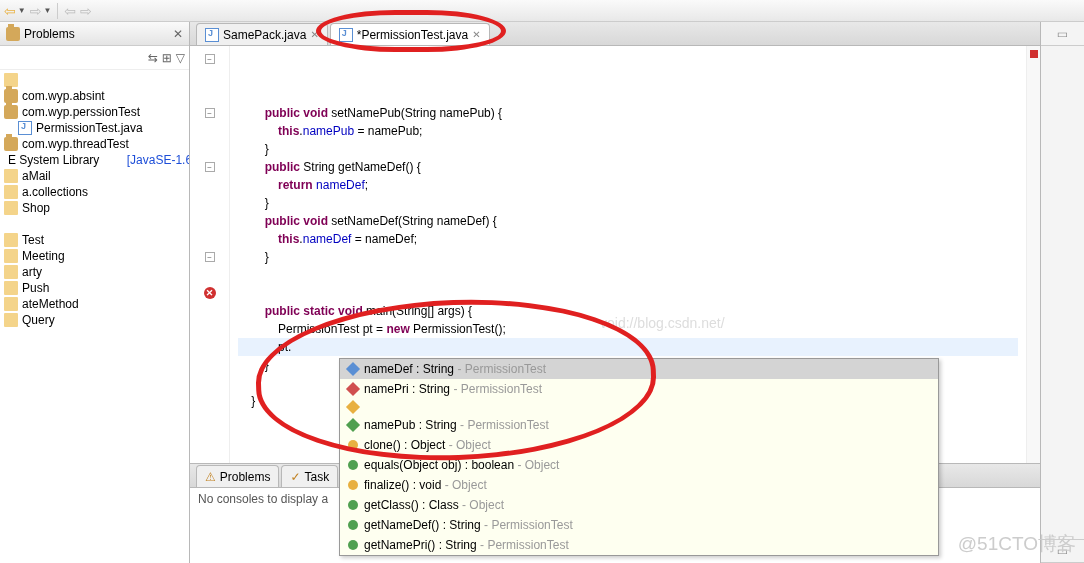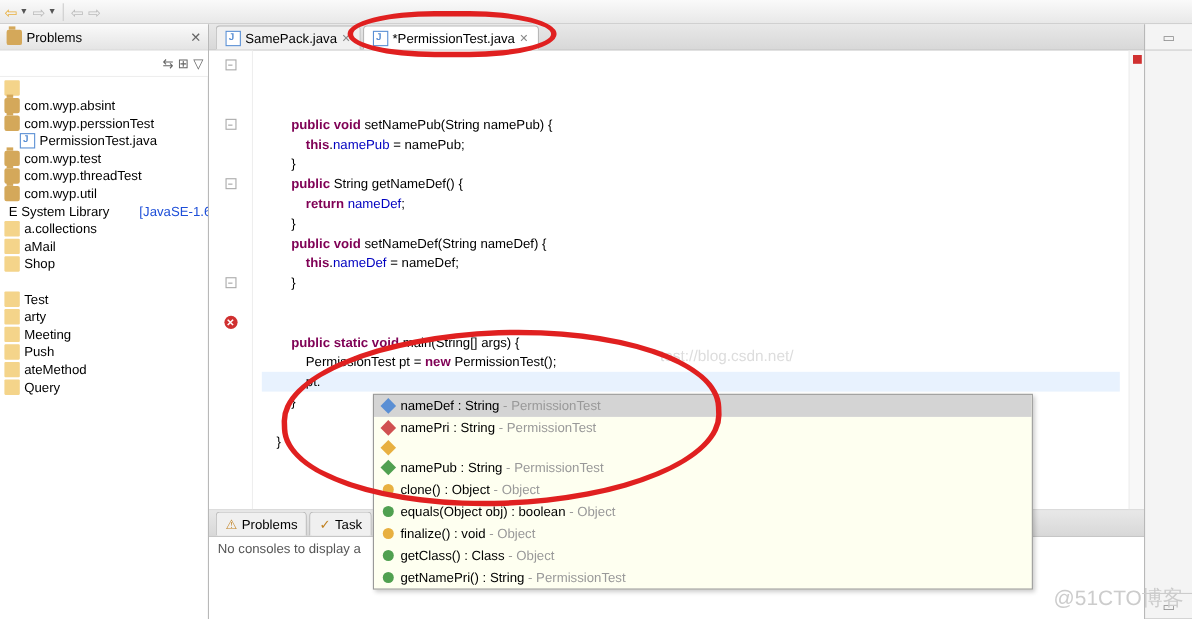--- a/index.html
+++ b/index.html
@@ -102,61 +102,53 @@
         <div class="tree-item">
           <span class="tree-icon pkg-icon"></span>
           <span>com.wyp.perssionTest</span>
         </div>
         <div class="tree-item" style="padding-left: 18px;">
           <span class="tree-icon java-icon"></span>
           <span>PermissionTest.java</span>
         </div>
         <div class="tree-item">
           <span class="tree-icon pkg-icon"></span>
-          <span>com.wyp.test</span>
-        </div>
-        <div class="tree-item">
-          <span class="tree-icon pkg-icon"></span>
           <span>com.wyp.threadTest</span>
-        </div>
-        <div class="tree-item">
-          <span class="tree-icon pkg-icon"></span>
-          <span>com.wyp.util</span>
         </div>
         <div class="tree-item">
           <span class="tree-icon lib-icon"></span>
           <span>E System Library<span class="muted"> [JavaSE-1.6]</span></span>
         </div>
         <div class="tree-item">
           <span class="tree-icon folder-icon"></span>
+          <span>aMail</span>
+        </div>
+        <div class="tree-item">
+          <span class="tree-icon folder-icon"></span>
           <span>a.collections</span>
-        </div>
-        <div class="tree-item">
-          <span class="tree-icon folder-icon"></span>
-          <span>aMail</span>
         </div>
         <div class="tree-item">
           <span class="tree-icon folder-icon"></span>
           <span>Shop</span>
         </div>
         <div class="tree-item">
           <span class="tree-icon"></span>
           <span></span>
         </div>
         <div class="tree-item">
           <span class="tree-icon folder-icon"></span>
           <span>Test</span>
         </div>
         <div class="tree-item">
           <span class="tree-icon folder-icon"></span>
+          <span>Meeting</span>
+        </div>
+        <div class="tree-item">
+          <span class="tree-icon folder-icon"></span>
           <span>arty</span>
-        </div>
-        <div class="tree-item">
-          <span class="tree-icon folder-icon"></span>
-          <span>Meeting</span>
         </div>
         <div class="tree-item">
           <span class="tree-icon folder-icon"></span>
           <span>Push</span>
         </div>
         <div class="tree-item">
           <span class="tree-icon folder-icon"></span>
           <span>ateMethod</span>
         </div>
         <div class="tree-item">
@@ -203,21 +195,21 @@
           </div>
           <div class="gutter-line"></div>
           <div class="gutter-line">
             <span class="error-marker">✕</span>
           </div>
           <div class="gutter-line"></div>
           <div class="gutter-line"></div>
           <div class="gutter-line"></div>
         </div>
       <div class="code" id="code">
-        <div class="watermark">test://blog.csdn.net/</div>
+        <div class="watermark">void://blog.csdn.net/</div>
         <div class="code-content" id="code-content"><div style="height: 18px; position: relative;"><span style="position: relative;">        <span class="kw">public</span><span class="kw"> void</span> setNamePub(String namePub) {</span></div><div style="height: 18px; position: relative;"><span style="position: relative;">            <span class="kw">this</span>.<span class="field">namePub</span> = namePub;</span></div><div style="height: 18px; position: relative;"><span style="position: relative;">        }</span></div><div style="height: 18px; position: relative;"><span style="position: relative;">        <span class="kw">public</span> String getNameDef() {</span></div><div style="height: 18px; position: relative;"><span style="position: relative;">            <span class="kw">return</span> <span class="field">nameDef</span>;</span></div><div style="height: 18px; position: relative;"><span style="position: relative;">        }</span></div><div style="height: 18px; position: relative;"><span style="position: relative;">        <span class="kw">public</span><span class="kw"> void</span> setNameDef(String nameDef) {</span></div><div style="height: 18px; position: relative;"><span style="position: relative;">            <span class="kw">this</span>.<span class="field">nameDef</span> = nameDef;</span></div><div style="height: 18px; position: relative;"><span style="position: relative;">        }</span></div><div style="height: 18px; position: relative;"><span style="position: relative;"></span></div><div style="height: 18px; position: relative;"><span style="position: relative;"></span></div><div style="height: 18px; position: relative;"><span style="position: relative;">        <span class="kw">public</span><span class="kw"> static</span><span class="kw"> void</span> main(String[] args) {</span></div><div style="height: 18px; position: relative;"><span style="position: relative;">            PermissionTest pt = <span class="kw">new</span> PermissionTest();</span></div><div style="height: 18px; position: relative;"><div class="current-line"></div><span style="position: relative;">            pt.</span></div><div style="height: 18px; position: relative;"><span style="position: relative;">        }</span></div><div style="height: 18px; position: relative;"><span style="position: relative;"></span></div><div style="height: 18px; position: relative;"><span style="position: relative;">    }</span></div></div>
       </div>
       <div class="right-gutter">
         <div class="err-mark"></div>
       </div>
     </div>
     <div class="bottom-panel">
       <div class="bottom-tabs" id="bottom-tabs">
           <div class="bottom-tab">
             <span style="color:#c08020">⚠</span>
@@ -267,20 +259,24 @@
       <div class="completion-item">
         <span class="comp-icon comp-method-prot"></span>
         <span>finalize() : void <span class="comp-muted">- Object</span></span>
       </div>
       <div class="completion-item">
         <span class="comp-icon comp-method-pub"></span>
         <span>getClass() : Class <span class="comp-muted">- Object</span></span>
       </div>
       <div class="completion-item">
         <span class="comp-icon comp-method-pub"></span>
+        <span>getNameDef() : String <span class="comp-muted">- PermissionTest</span></span>
+      </div>
+      <div class="completion-item">
+        <span class="comp-icon comp-method-pub"></span>
         <span>getNamePri() : String <span class="comp-muted">- PermissionTest</span></span>
       </div>
     </div>
 </div>
 
 <div class="annotation-red anno-tab"></div>
 <div class="annotation-red anno-popup"></div>
 
 <div class="footer-watermark">@51CTO博客</div>
 

